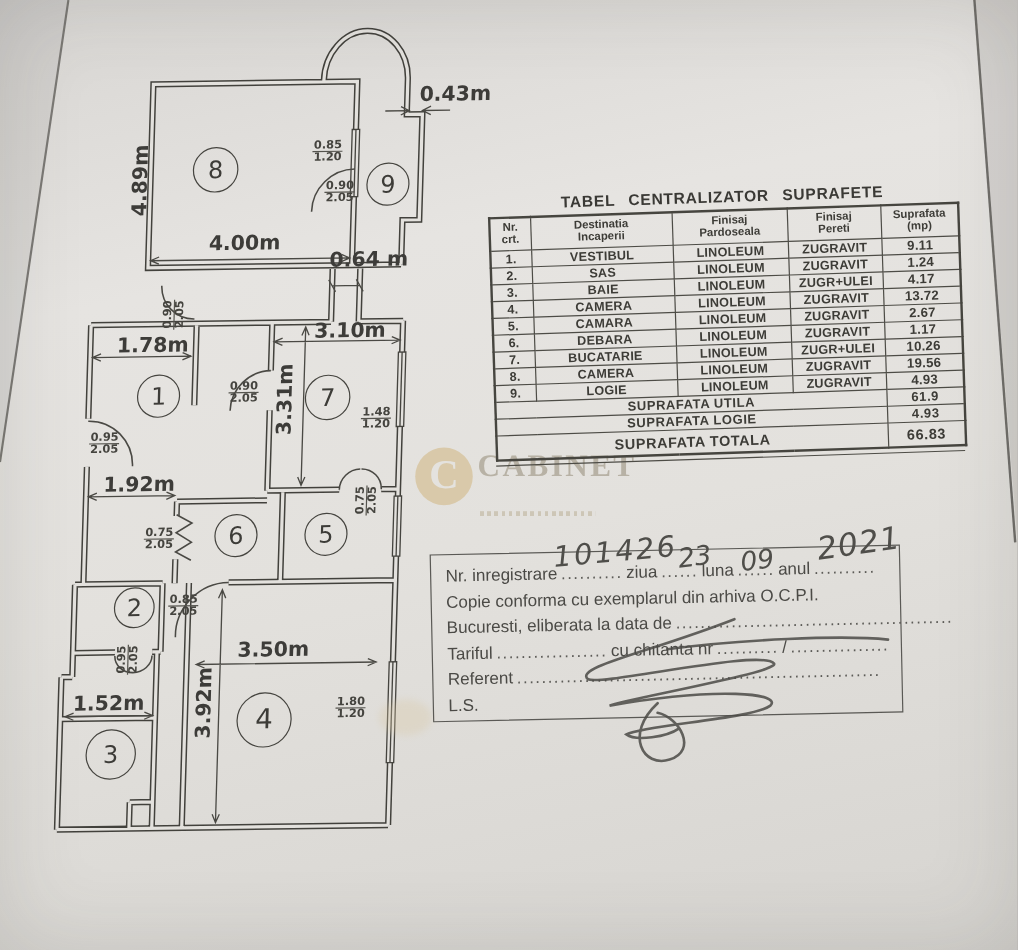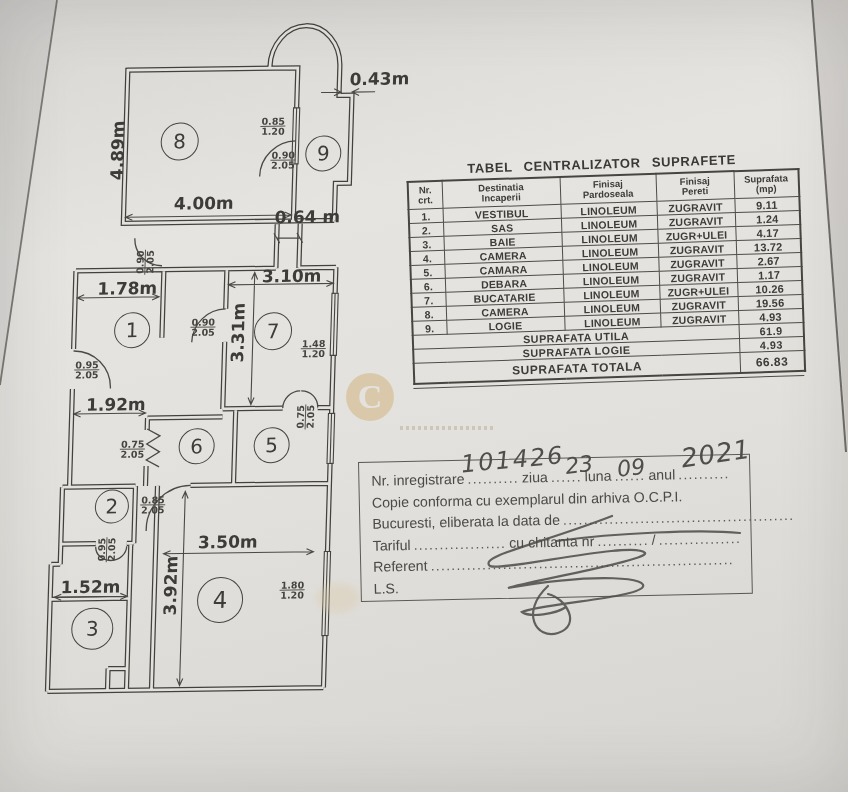--- a/index.html
+++ b/index.html
@@ -66,20 +66,21 @@
   .sig-layer{z-index:40;pointer-events:none;}
 </style>
 </head>
 <body>
 
 <div class="photo">
 
   <div class="wm wm-disc">
       <span>C</span>
     </div>
+  <div class="wm wm-t1">CABINET</div>
   <div class="wm wm-tag"></div>
   <div class="wm wm-blob"></div>
 
   <svg width="848" height="792">
 
     <polygon points="0,0 57,0 0,385" fill="rgba(75,73,70,0.07)"></polygon>
     <polygon points="812,0 848,0 848,452" fill="rgba(75,73,70,0.10)"></polygon>
     <path d="M57,0 L0,385" stroke="#7a7874" stroke-width="1.8" fill="none"></path>
     <path d="M812,0 L846,452" stroke="#6f6d69" stroke-width="2" fill="none"></path>
 

